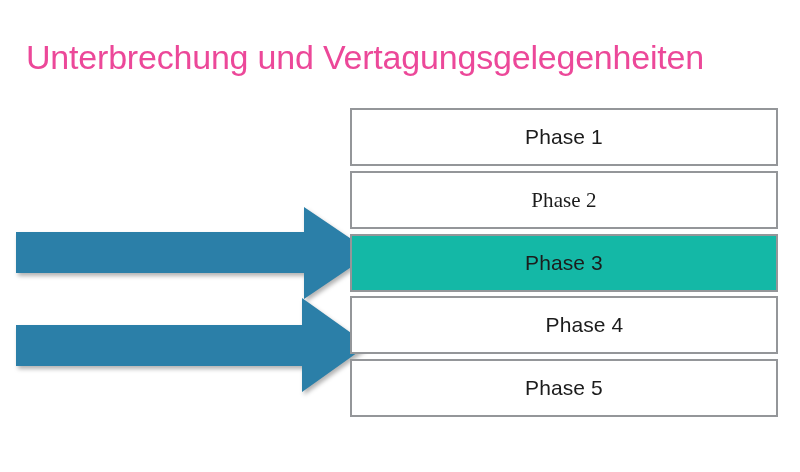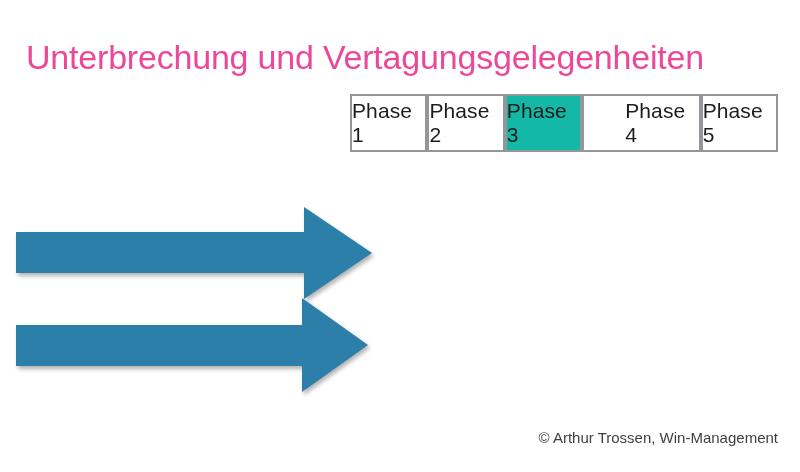--- a/index.html
+++ b/index.html
@@ -30,25 +30,25 @@
     font-weight: 400;
     letter-spacing: -0.2px;
     color: #ec4899;
     white-space: nowrap;
   }
 
   
   #phase-stack {
     position: absolute;
     left: 350px;
-    top: 94px;
+    top: 108px;
     width: 428px;
     height: 309px;
     display: flex;
-    flex-direction: row;
+    flex-direction: column;
     justify-content: space-between;
   }
   .phase-box {
     position: relative;
     height: 58px;
     box-sizing: border-box;
     background: #ffffff;
     border: 2px solid #949699;
     display: flex;
     align-items: center;
@@ -110,29 +110,28 @@
   <div class="arrow" id="arrow-two">
     <svg viewBox="0 0 352 104" xmlns="http://www.w3.org/2000/svg" aria-hidden="true">
       <polygon points="0,31 286,31 286,4 352,51 286,98 286,72 0,72" fill="#2b7fa8"></polygon>
     </svg>
   </div>
 
   <div id="phase-stack">
     <div class="phase-box" style="border-color: rgb(148, 150, 153); background: rgb(255, 255, 255);">
       <span class="phase-label">Phase 1</span>
     </div>
-    <div class="phase-box" style="border-color: rgb(148, 150, 153); background: rgb(255, 255, 255);">
+    <div class="phase-box" style="border-color: rgb(148, 150, 153); background: rgb(255, 255, 255); font-family: Liberation Serif, serif;">
       <span class="phase-label">Phase 2</span>
     </div>
     <div class="phase-box" style="border-color: rgb(148, 150, 153); background: #14b8a6;">
       <span class="phase-label">Phase 3</span>
     </div>
     <div class="phase-box" style="border-color: rgb(148, 150, 153); background: rgb(255, 255, 255); padding-left: 41px;">
       <span class="phase-label">Phase 4</span>
     </div>
     <div class="phase-box" style="border-color: rgb(148, 150, 153); background: rgb(255, 255, 255);">
       <span class="phase-label">Phase 5</span>
     </div>
   </div>
 
-  <div id="credit">© Arthur Trossen, Win-Management</div>
 
 </div>
 
 </body></html>

